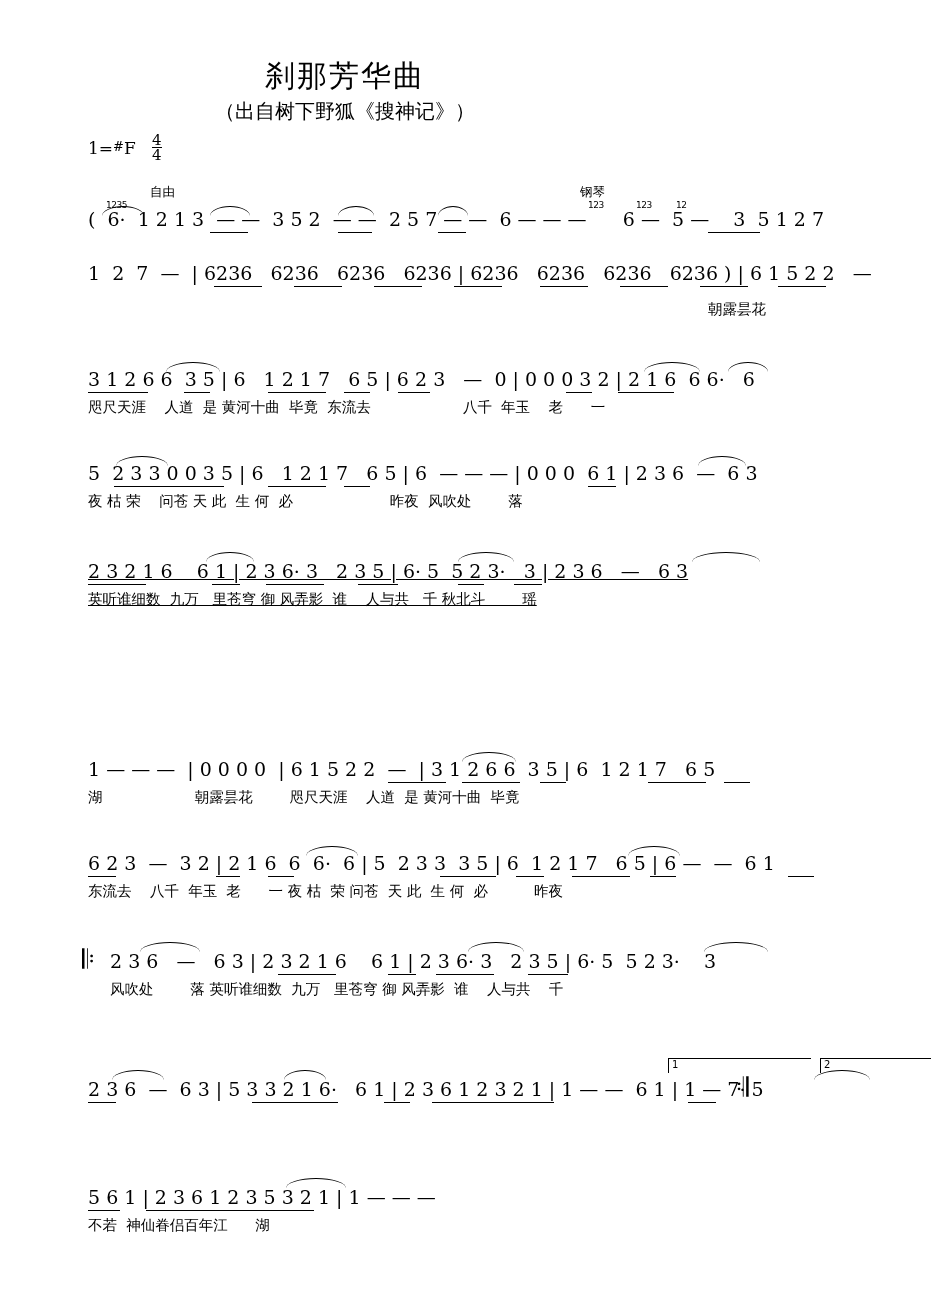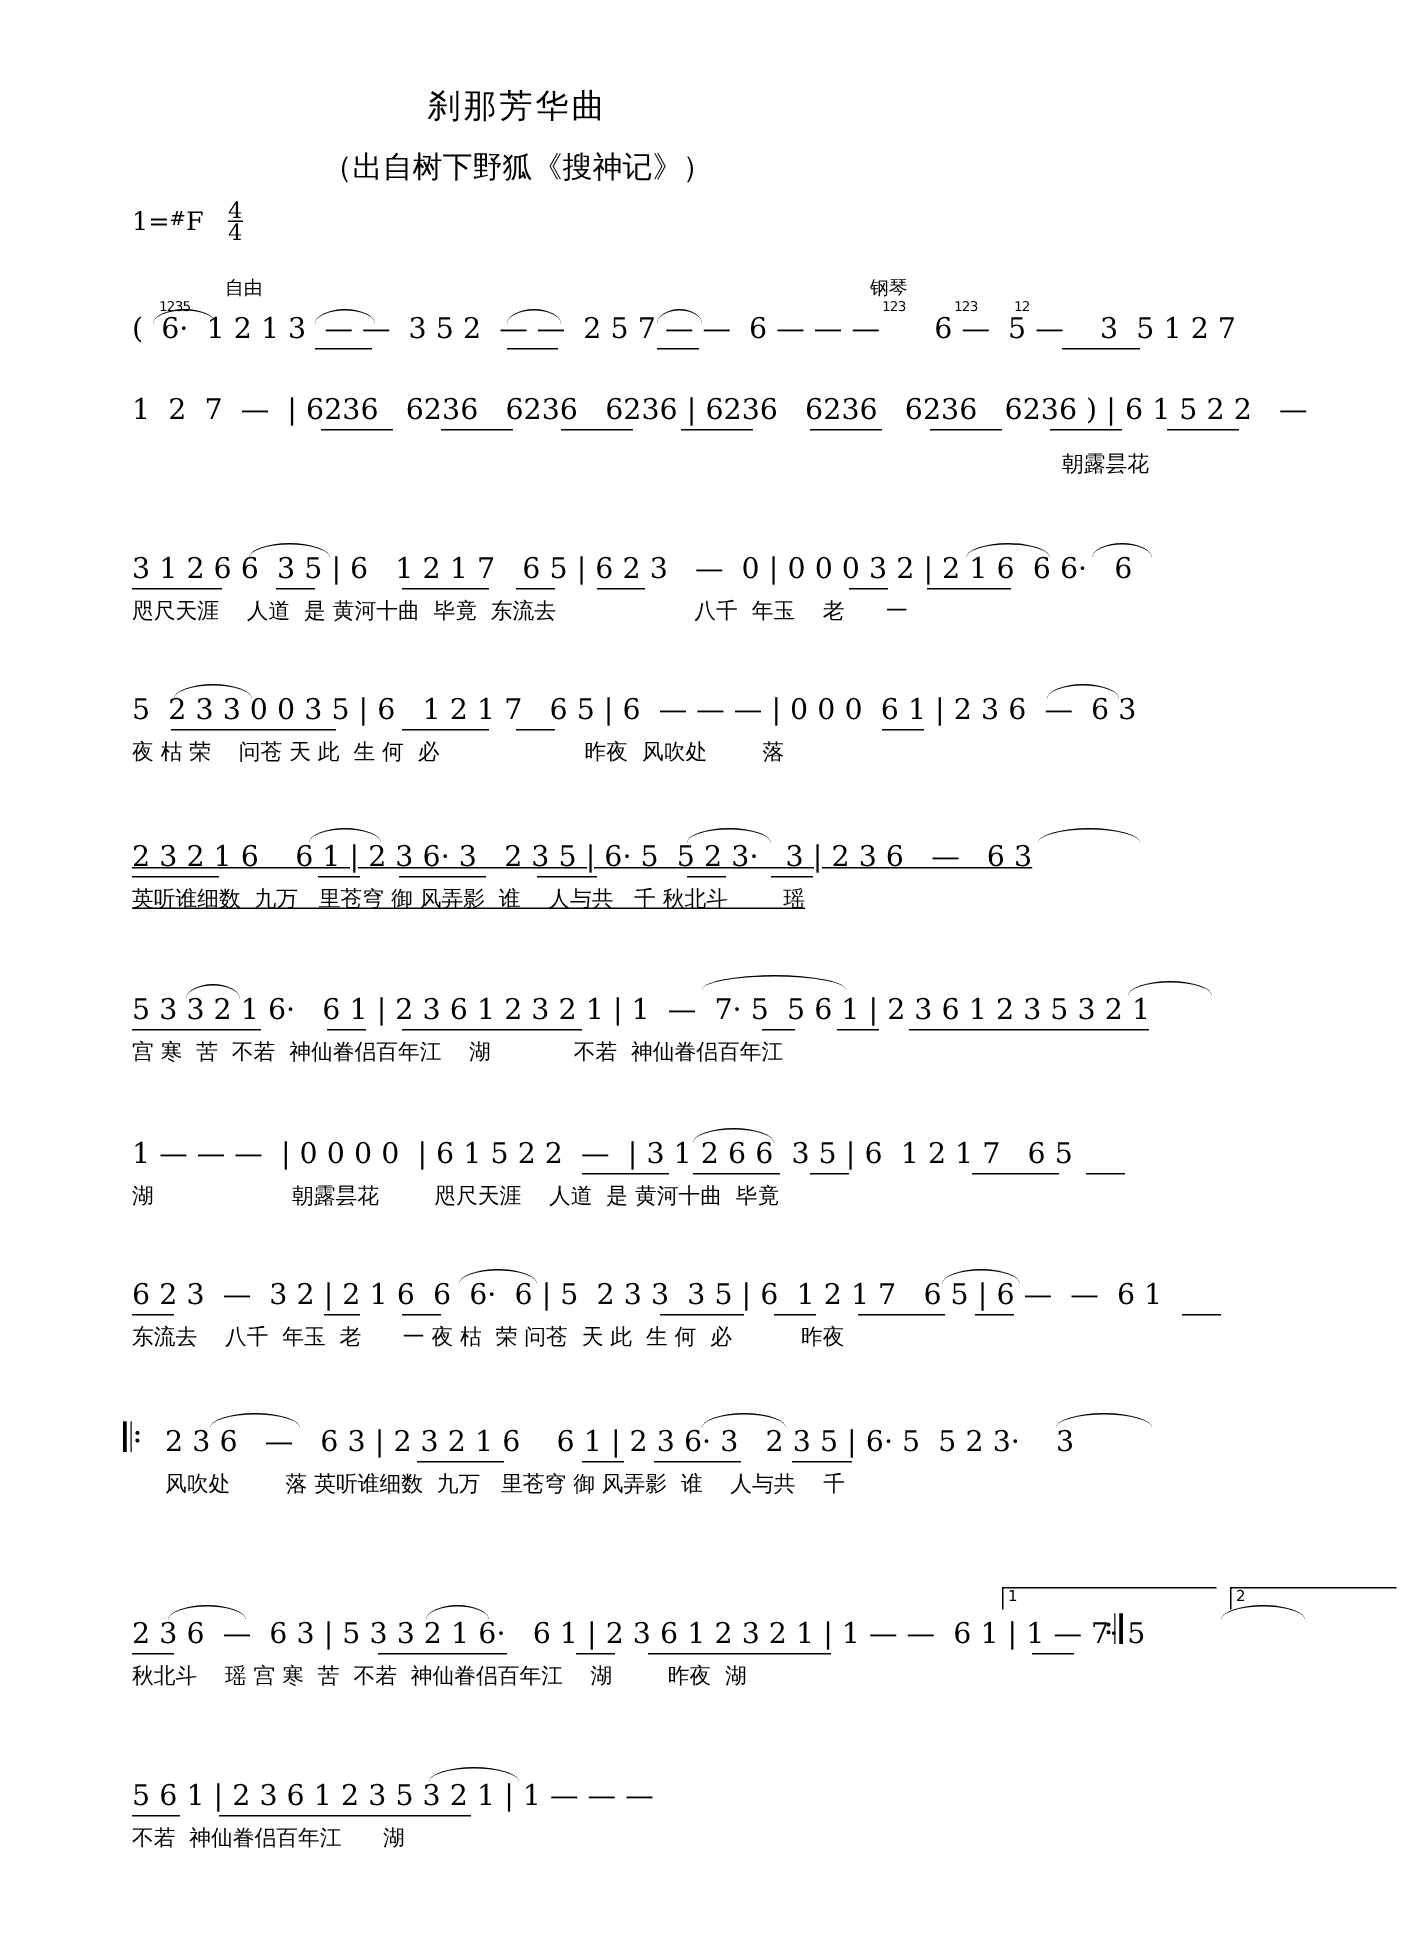--- a/index.html
+++ b/index.html
@@ -20,21 +20,21 @@
     height: 1300px;
     overflow: hidden;
   }
   
   .title {
     position: absolute;
     top: 56px;
     left: 0;
     width: 690px;
     text-align: center;
-    font-size: 22px;
+    font-size: 30px;
     font-family: "DejaVu Sans", sans-serif;
     letter-spacing: 2px;
   }
   .subtitle {
     position: absolute;
     top: 98px;
     left: 0;
     width: 690px;
     text-align: center;
     font-size: 20px;
@@ -216,33 +216,20 @@
     <div class="slur" style="left:604px; top:-8px; width:68px;"></div>
     <div class="tieline" style="left:0px; top:24px; width:58px;"></div>
     <div class="tieline" style="left:124px; top:24px; width:28px;"></div>
     <div class="tieline" style="left:178px; top:24px; width:58px;"></div>
     <div class="tieline" style="left:270px; top:24px; width:40px;"></div>
     <div class="tieline" style="left:370px; top:24px; width:26px;"></div>
     <div class="tieline" style="left:426px; top:24px; width:28px;"></div>
     <div class="lyrics">英听谁细数  九万   里苍穹 御 风弄影  谁    人与共   千 秋北斗        瑶</div>
   </div>
 
-  <div class="row" style="top:662px;">
-    <div class="notes">5 3 3 2 1 6·   6 1 | 2 3 6 1 2 3 2 1 | 1  —  7· 5  5 6 1 | 2 3 6 1 2 3 5 3 2 1</div>
-    <div class="slur" style="left:36px; top:-6px; width:36px;"></div>
-    <div class="slur" style="left:380px; top:-12px; width:96px;"></div>
-    <div class="slur" style="left:664px; top:-8px; width:56px;"></div>
-    <div class="tieline" style="left:0px; top:24px; width:86px;"></div>
-    <div class="tieline" style="left:130px; top:24px; width:26px;"></div>
-    <div class="tieline" style="left:180px; top:24px; width:120px;"></div>
-    <div class="tieline" style="left:420px; top:24px; width:22px;"></div>
-    <div class="tieline" style="left:470px; top:24px; width:28px;"></div>
-    <div class="tieline" style="left:518px; top:24px; width:160px;"></div>
-    <div class="lyrics">宫 寒  苦  不若  神仙眷侣百年江    湖            不若  神仙眷侣百年江</div>
-  </div>
 
   <div class="row" style="top:758px;">
     <div class="notes">1 — — —  | 0 0 0 0  | 6 1 5 2 2  —  | 3 1 2 6 6  3 5 | 6  1 2 1 7   6 5</div>
     <div class="slur" style="left:374px; top:-6px; width:54px;"></div>
     <div class="tieline" style="left:300px; top:24px; width:58px;"></div>
     <div class="tieline" style="left:374px; top:24px; width:58px;"></div>
     <div class="tieline" style="left:452px; top:24px; width:26px;"></div>
     <div class="tieline" style="left:560px; top:24px; width:58px;"></div>
     <div class="tieline" style="left:636px; top:24px; width:26px;"></div>
     <div class="lyrics">湖                    朝露昙花        咫尺天涯    人道  是 黄河十曲  毕竟</div>
@@ -287,21 +274,20 @@
     <div class="notes">2 3 6  —  6 3 | 5 3 3 2 1 6·   6 1 | 2 3 6 1 2 3 2 1 | 1 — —  6 1 | 1 — 7· 5</div>
     <div class="slur" style="left:24px; top:-8px; width:52px;"></div>
     <div class="slur" style="left:196px; top:-8px; width:42px;"></div>
     <div class="slur" style="left:726px; top:-8px; width:56px;"></div>
     <div class="tieline" style="left:0px; top:24px; width:28px;"></div>
     <div class="tieline" style="left:164px; top:24px; width:86px;"></div>
     <div class="tieline" style="left:296px; top:24px; width:26px;"></div>
     <div class="tieline" style="left:344px; top:24px; width:122px;"></div>
     <div class="tieline" style="left:600px; top:24px; width:28px;"></div>
     <span class="repeat-end" style="left:648px; top:-6px;">𝄇</span>
-    <div class="lyrics">秋北斗    瑶 宫 寒  苦  不若  神仙眷侣百年江    湖        昨夜  湖</div>
   </div>
 
   <div class="row" style="top:1186px;">
     <div class="notes">5 6 1 | 2 3 6 1 2 3 5 3 2 1 | 1 — — —</div>
     <div class="slur" style="left:198px; top:-8px; width:60px;"></div>
     <div class="tieline" style="left:0px; top:24px; width:32px;"></div>
     <div class="tieline" style="left:58px; top:24px; width:168px;"></div>
     <div class="lyrics">不若  神仙眷侣百年江      湖</div>
   </div>
 

